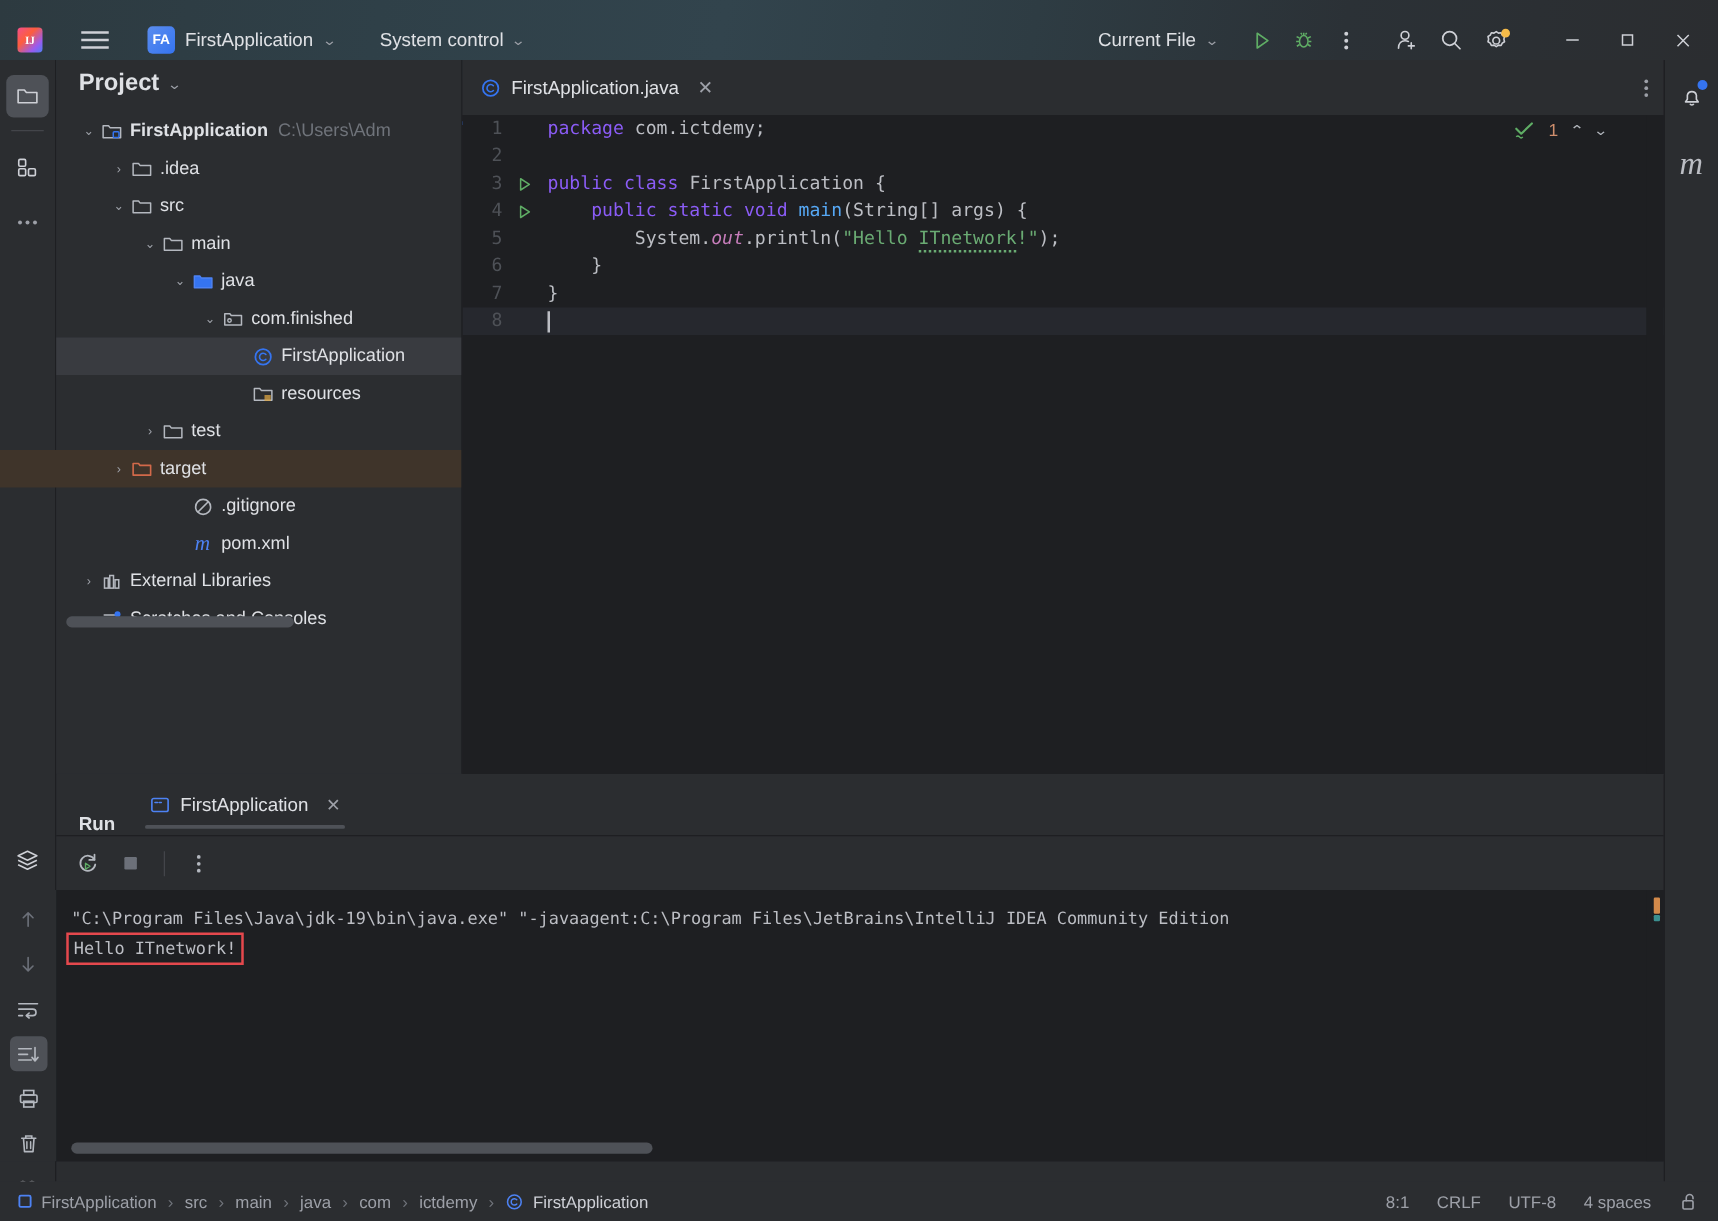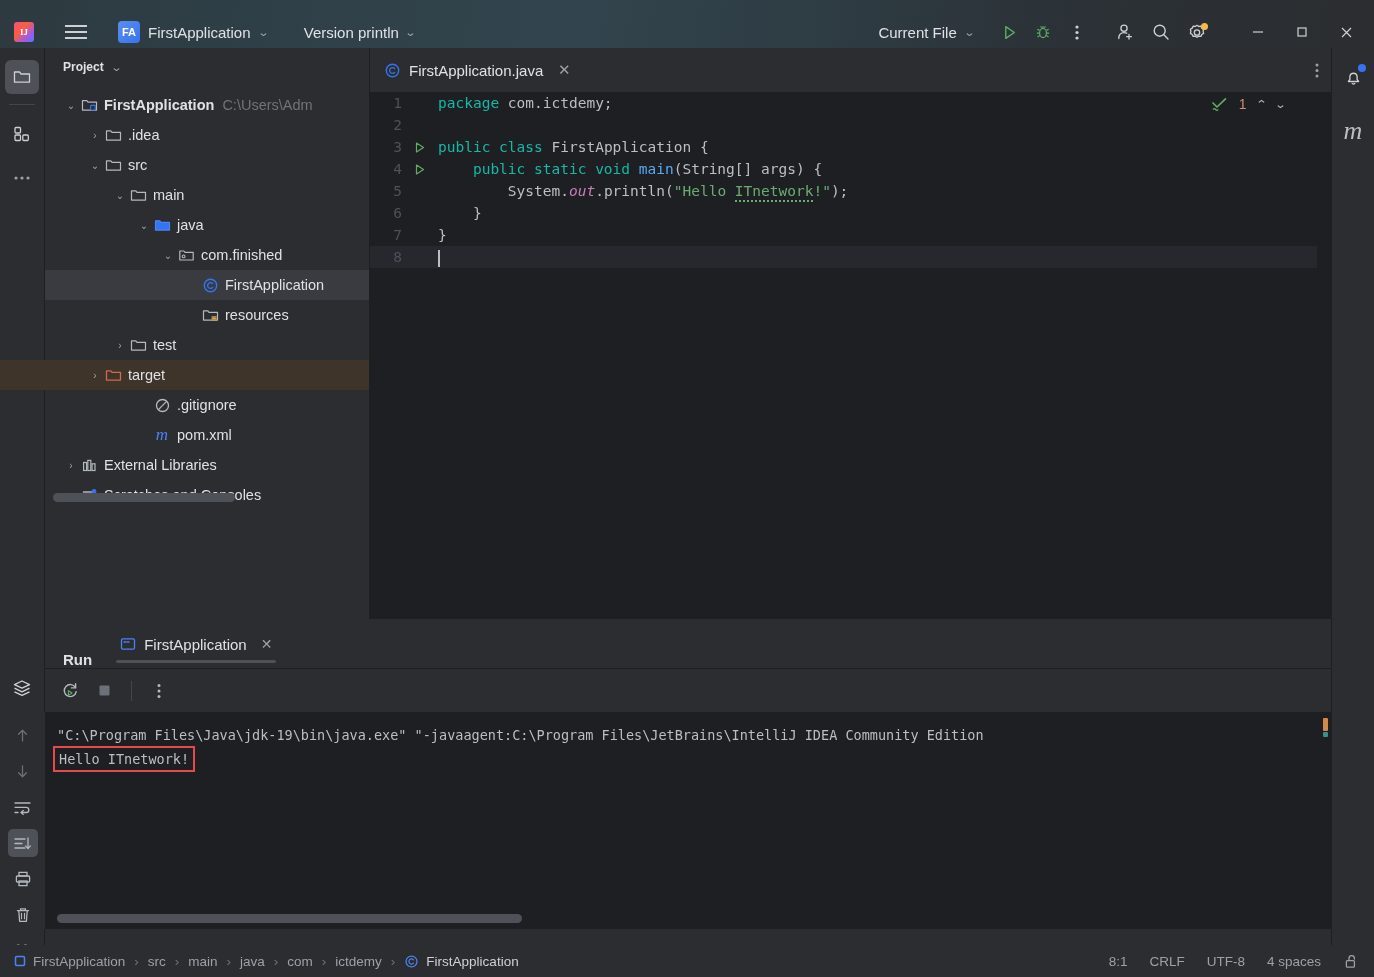--- a/index.html
+++ b/index.html
@@ -55,21 +55,21 @@
   .rail-btn.active { background: #4e5157; }
   .rail-sep { width: 26px; height: 1px; background: #43454a; margin: 10px 0 2px 0; }
   .rail-bottom { margin-top: auto; display:flex;flex-direction:column;align-items:center; padding-bottom: 8px;}
 
   
   .projpanel {
     position: absolute; top: 48px; left: 45px; width: 325px; height: 571px;
     background: #2b2d30; border-right: 1px solid #1e1f22;
   }
   .proj-header { height: 38px; display:flex; align-items:center; padding-left: 18px; gap: 8px; cursor:pointer;}
-  .proj-header .t { font-size: 12px; font-weight: bold; color: #dfe1e5; }
+  .proj-header .t { font-size: 19px; font-weight: bold; color: #dfe1e5; }
   .tree { padding-top: 4px; font-size: 14.5px; position:relative;}
   .row { display: flex; align-items: center; height: 30px; padding-right: 4px; cursor: pointer; white-space: nowrap; }
   .row.sel { background: #393b40; }
   .row.target-hl { background: #3f342a; margin-left:-45px; padding-left:45px;}
   .arrow { width: 16px; display:flex;align-items:center;justify-content:center; color:#9da0a8; font-size:10px; flex:none;}
   .arrow.blank { visibility: hidden; }
   .ico { width: 20px; display:flex;align-items:center;justify-content:center; flex:none; margin-right:5px;}
   .lbl { color: #dfe1e5; }
   .lbl.bold { font-weight: bold; }
   .dim { color: #6f737a; margin-left: 8px; }
@@ -83,21 +83,21 @@
   .etab .x { color:#9da0a8; font-size: 15px; margin-left:4px; width:18px;text-align:center;}
   .etab .underline { position:absolute; left:0; right:0; bottom:0; height:3px; background:#3574f0;}
   .tabbar .more { position:absolute; right: 12px; top: 0; height:44px; display:flex;align-items:center;cursor:pointer;}
   .codearea { position: relative; height: 527px; background:#1e1f22; overflow:hidden;}
   .code { font-family: "DejaVu Sans Mono", monospace; font-size: 14.5px; line-height: 22px; }
   .cline { display:flex; height:22px; align-items:center;}
   .cline.cur { background: #26282e; }
   .gut { width: 38px; text-align:right; color:#4e5157; padding-right:6px; flex:none;}
   .runmark { width: 22px; flex:none; display:flex;align-items:center;justify-content:center;}
   .ctext { white-space: pre; padding-left: 8px; }
-  .kw { color: #14b8a6; } .str { color: #6aab73; } .fn { color: #56a8f5; }
+  .kw { color: #8b5cf6; } .str { color: #6aab73; } .fn { color: #56a8f5; }
   .fld { color: #c77dbb; font-style: italic; } .pln { color:#bcbec4; }
   .wavy { border-bottom: 2px dotted #6aab73; padding-bottom:1px;}
   .caret { display:inline-block; width:2px; height:17px; background:#bcbec4; vertical-align:middle;}
   .insp { position:absolute; right: 46px; top: 4px; display:flex;align-items:center;gap:10px; font-size:14px;}
   .insp .cnt { color:#cf8e6d; }
   .ed-marker { position:absolute; right:0; top:0; width:14px; height:527px; background:#1e1f22;}
 
   
   .runpanel { position:absolute; left:45px; top:620px; width:1286px; height:309px; background:#1e1f22;}
   .run-head { height:48px; background:#2b2d30; display:flex;align-items:flex-end; padding-left:18px; gap: 24px; position:relative;}
@@ -148,21 +148,21 @@
       <span></span>
         <span></span>
         <span></span>
     </div>
     <div class="proj-chip">
       <div class="proj-badge">FA</div>
       <div class="proj-name">FirstApplication</div>
       <div class="chev">⌄</div>
     </div>
     <div class="vcs">
-      <span>Version println</span>
+      <span>System control</span>
       <span class="chev">⌄</span>
     </div>
     <div class="tb-spacer"></div>
 
     <div class="runconf">
       <span>Current File</span>
       <span class="chev">⌄</span>
     </div>
     <div class="tb-icon" style="margin-left:10px">
       <svg width="17" height="17" viewBox="0 0 16 16">

